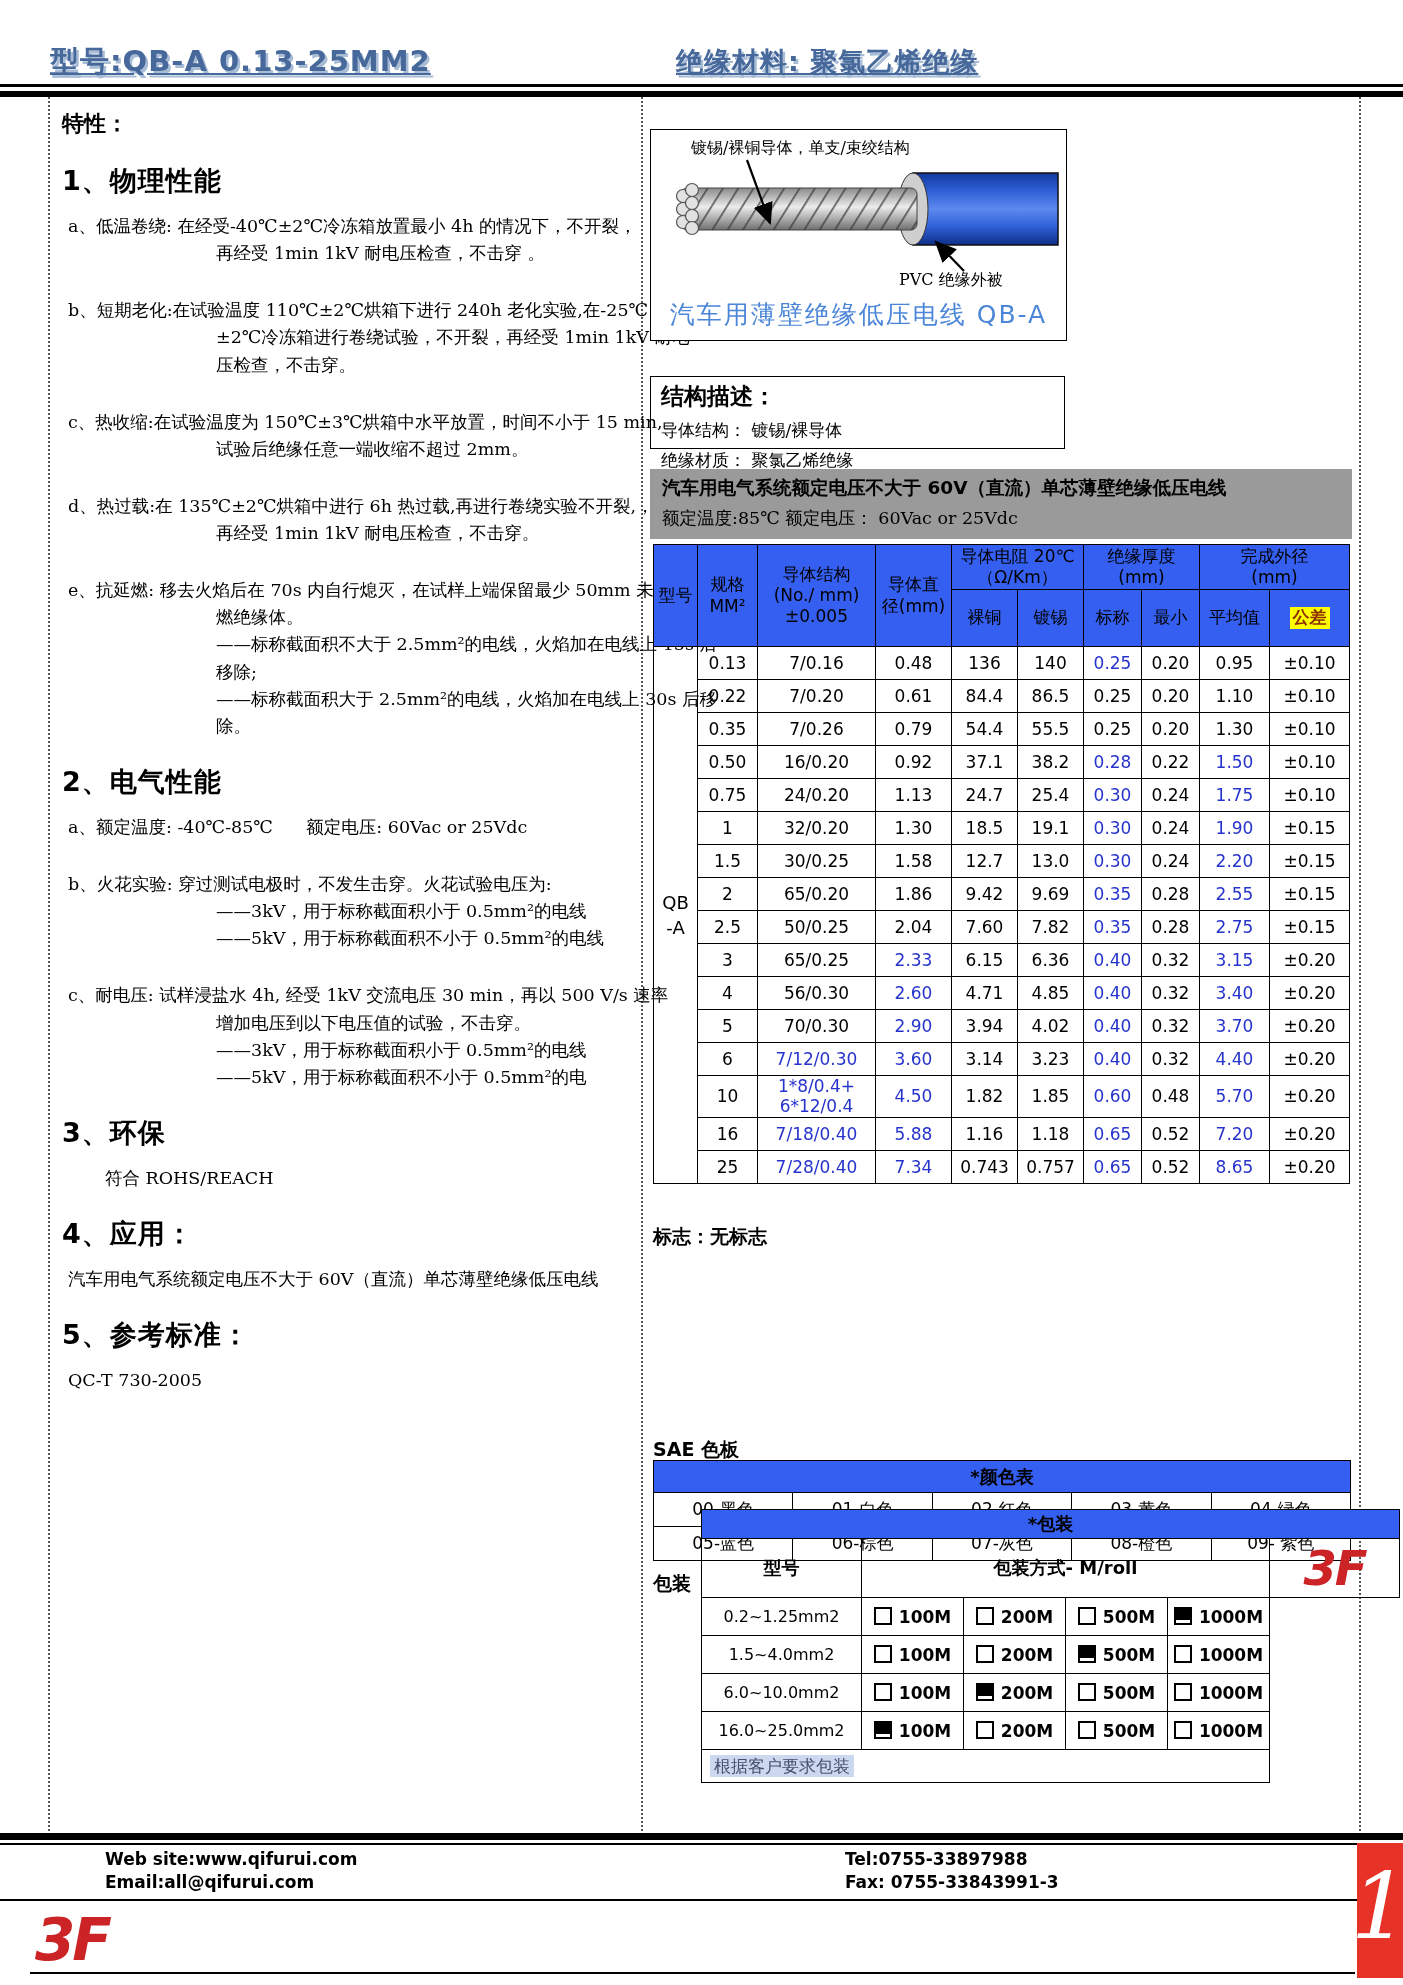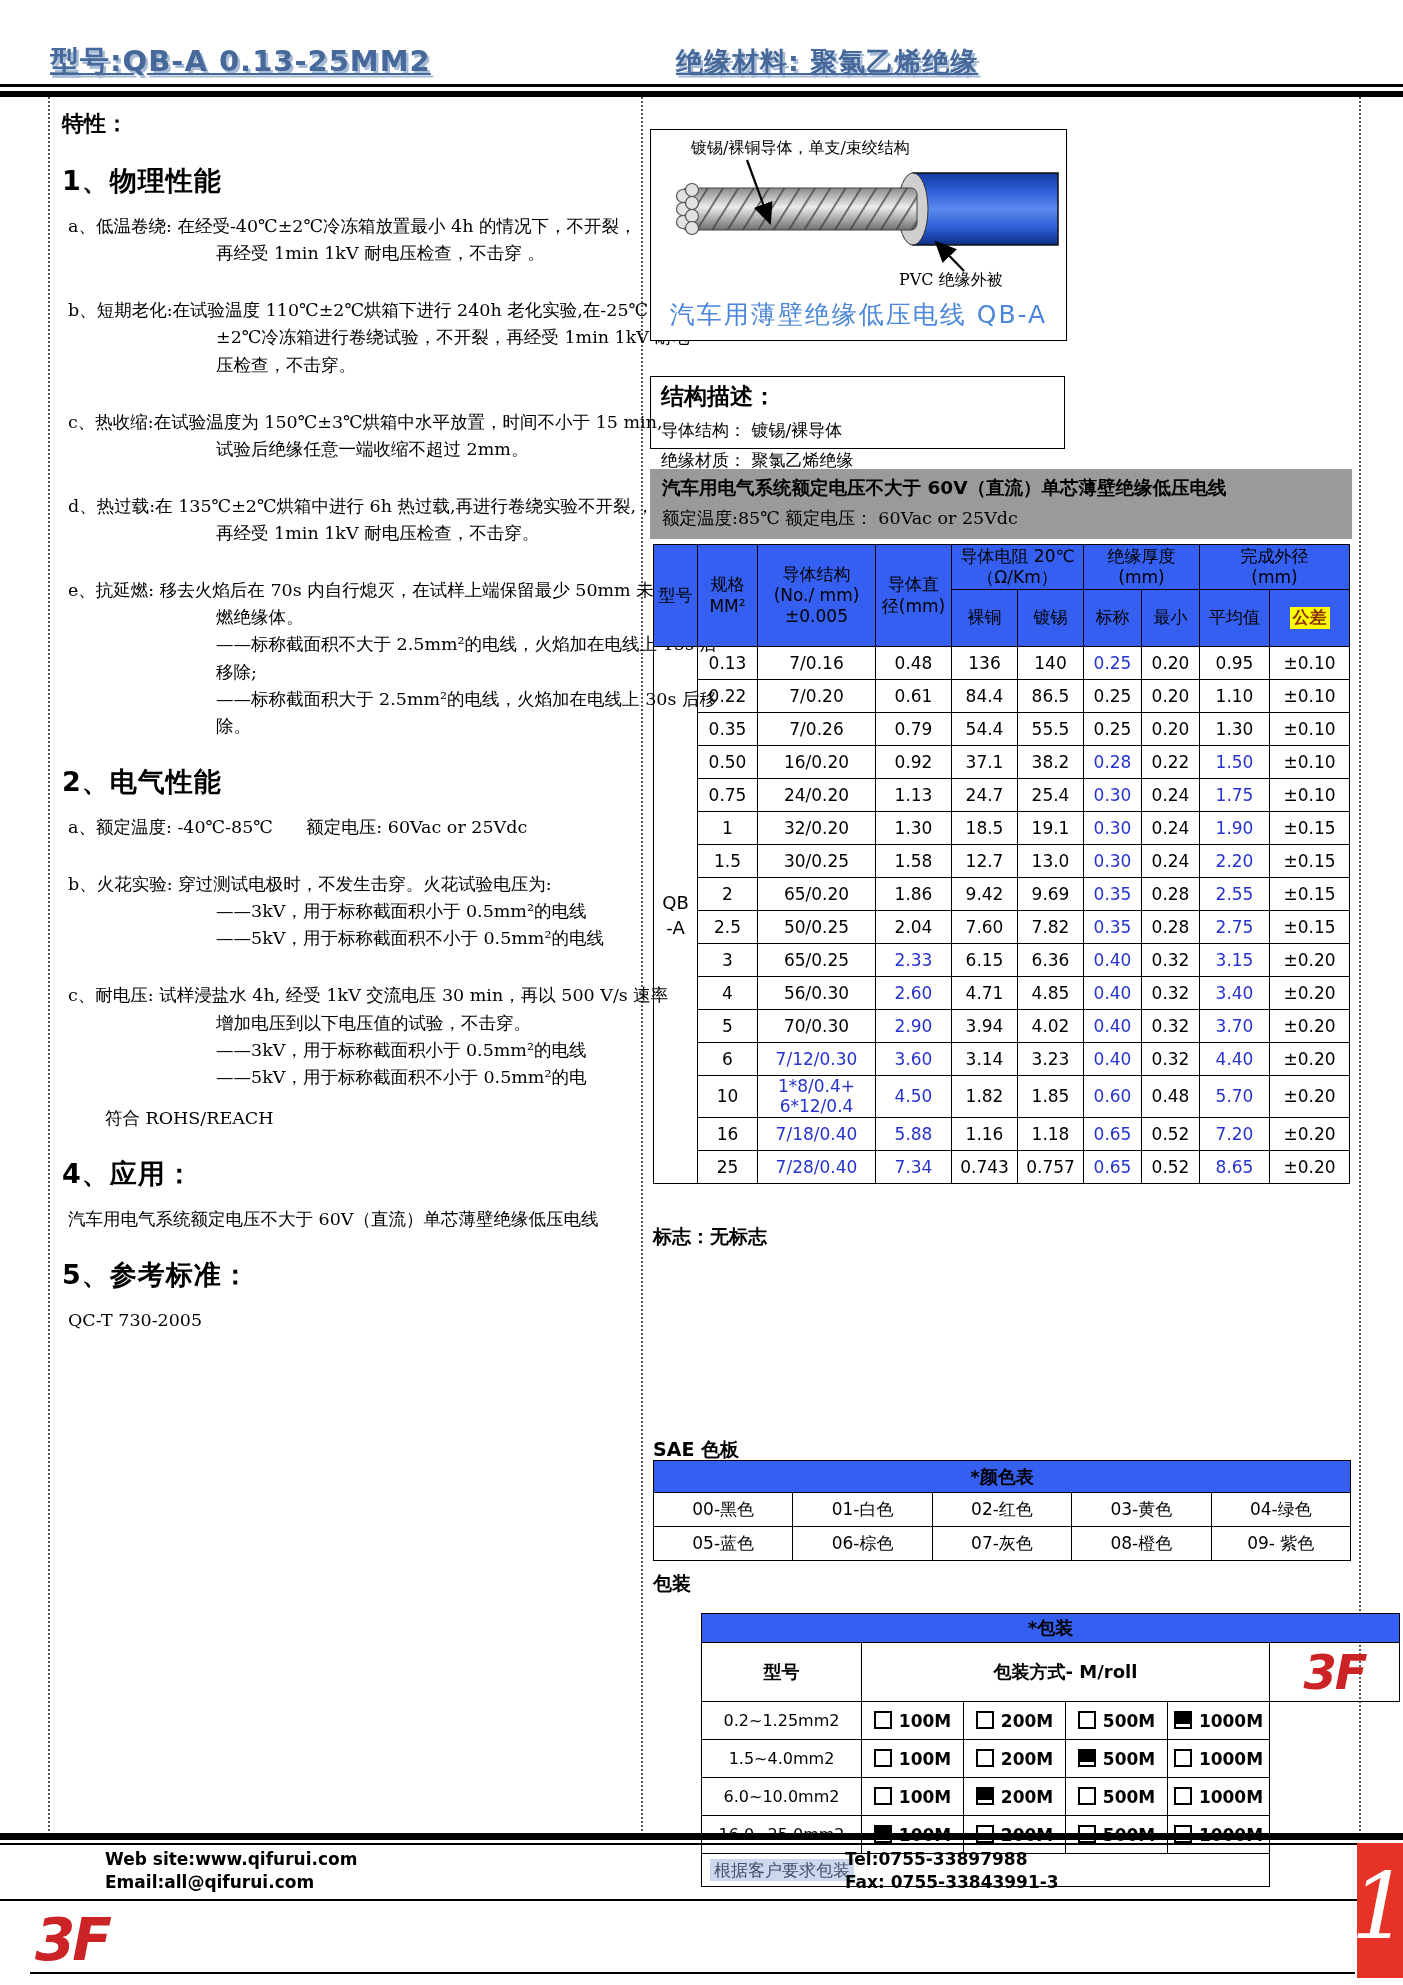--- a/index.html
+++ b/index.html
@@ -76,21 +76,21 @@
   
   .sae-label{left:10px;top:1340px;font-size:19px;font-weight:bold;}
   .color-wrap{left:10px;top:1363px;}
   .ctable{width:698px;table-layout:fixed;}
   .ctable th,.ctable td{border:1px solid #000;text-align:center;}
   .ctable th{background:#355ff0;font-size:18px;height:29px;}
   .ctable td{height:31px;font-size:17px;}
 
   
   .pack-label{left:10px;top:1474px;font-size:19px;font-weight:bold;}
-  .pack-wrap{left:10px;top:1516px;padding-left:48px;}
+  .pack-wrap{left:10px;top:1412px;padding-left:48px;}
   .ptable{width:698px;table-layout:fixed;}
   .ptable th,.ptable td{border:1px solid #000;text-align:center;}
   .ptable .phead{background:#355ff0;font-size:18px;height:26px;}
   .ptable .prow2 th{height:34px;font-size:18px;}
   .ptable td.pack-model{font-weight:normal;font-size:16px;}
   .ptable tr.data{height:38px;}
   .ptable td.pack-logo{color:#cc2326;font-size:48px;font-weight:bold;font-style:italic;
       letter-spacing:-2px;}
   .cb{display:inline-block;width:14px;height:14px;border:2px solid #000;background:#fff;
       vertical-align:-2px;margin-right:7px;}
@@ -149,20 +149,21 @@
 除。</div>
     <div class="h1">2、电气性能</div>
     <div class="p tight">a、额定温度: -40℃-85℃      额定电压: 60Vac or 25Vdc</div>
     <div class="p wide">b、火花实验: 穿过测试电极时，不发生击穿。火花试验电压为:
 ——3kV，用于标称截面积小于 0.5mm²的电线
 ——5kV，用于标称截面积不小于 0.5mm²的电线</div>
     <div class="p wide">c、耐电压: 试样浸盐水 4h, 经受 1kV 交流电压 30 min，再以 500 V/s 速率
 增加电压到以下电压值的试验，不击穿。
 ——3kV，用于标称截面积小于 0.5mm²的电线
 ——5kV，用于标称截面积不小于 0.5mm²的电</div>
+    <div class="h1">3、环保</div>
     <div class="p tight noindent ind45">符合 ROHS/REACH</div>
     <div class="h1">4、应用：</div>
     <div class="p tight noindent">汽车用电气系统额定电压不大于 60V（直流）单芯薄壁绝缘低压电线</div>
     <div class="h1">5、参考标准：</div>
     <div class="p tight noindent">QC-T 730-2005</div>
   </div>
 
   <div class="rightcol">
 
     <div class="rblock figbox">

